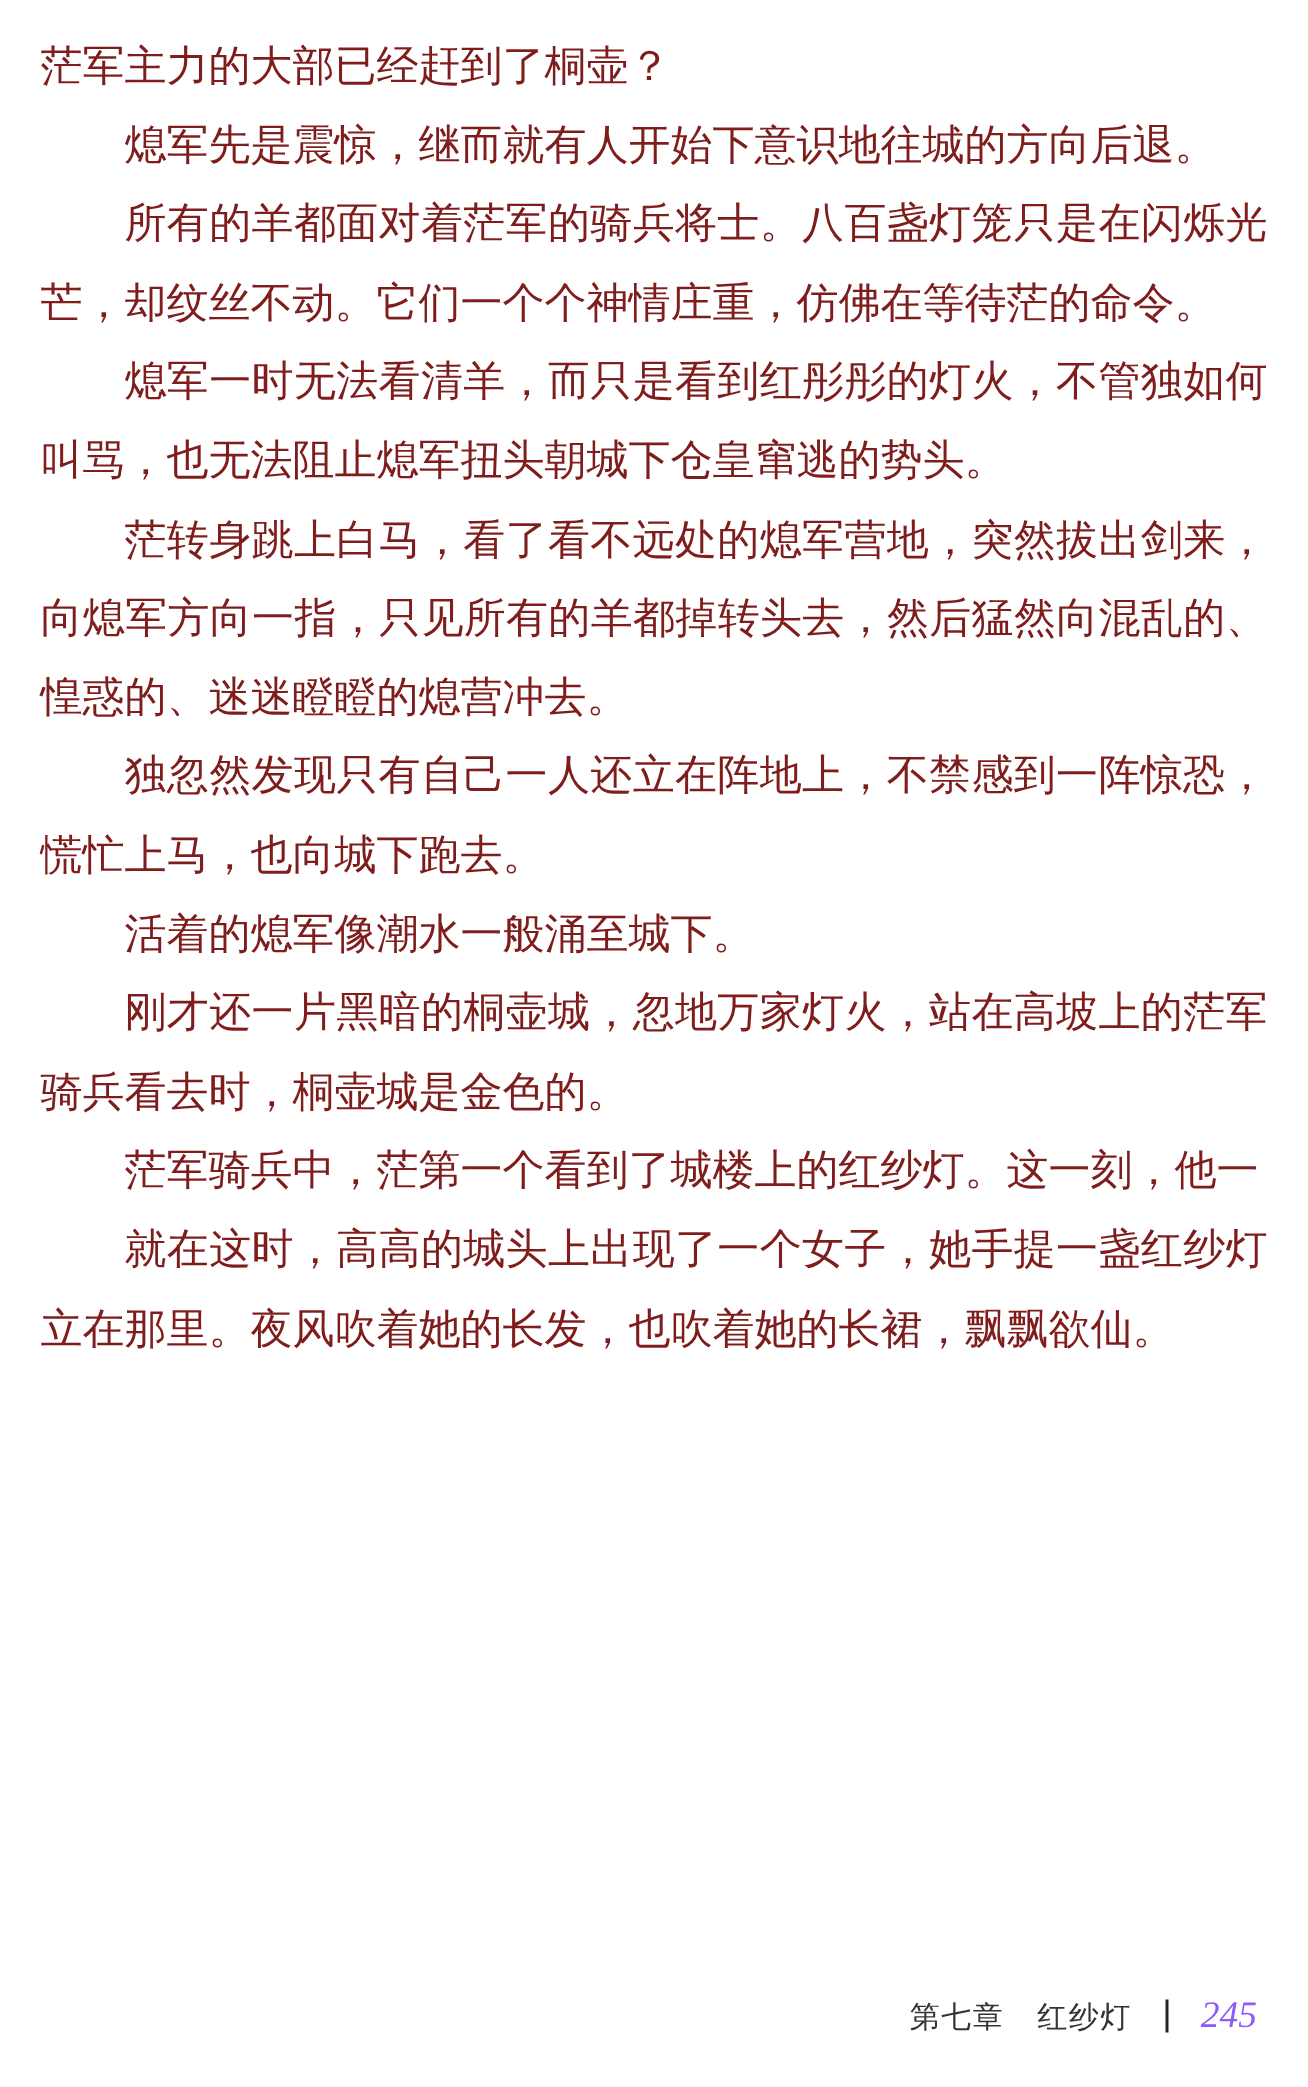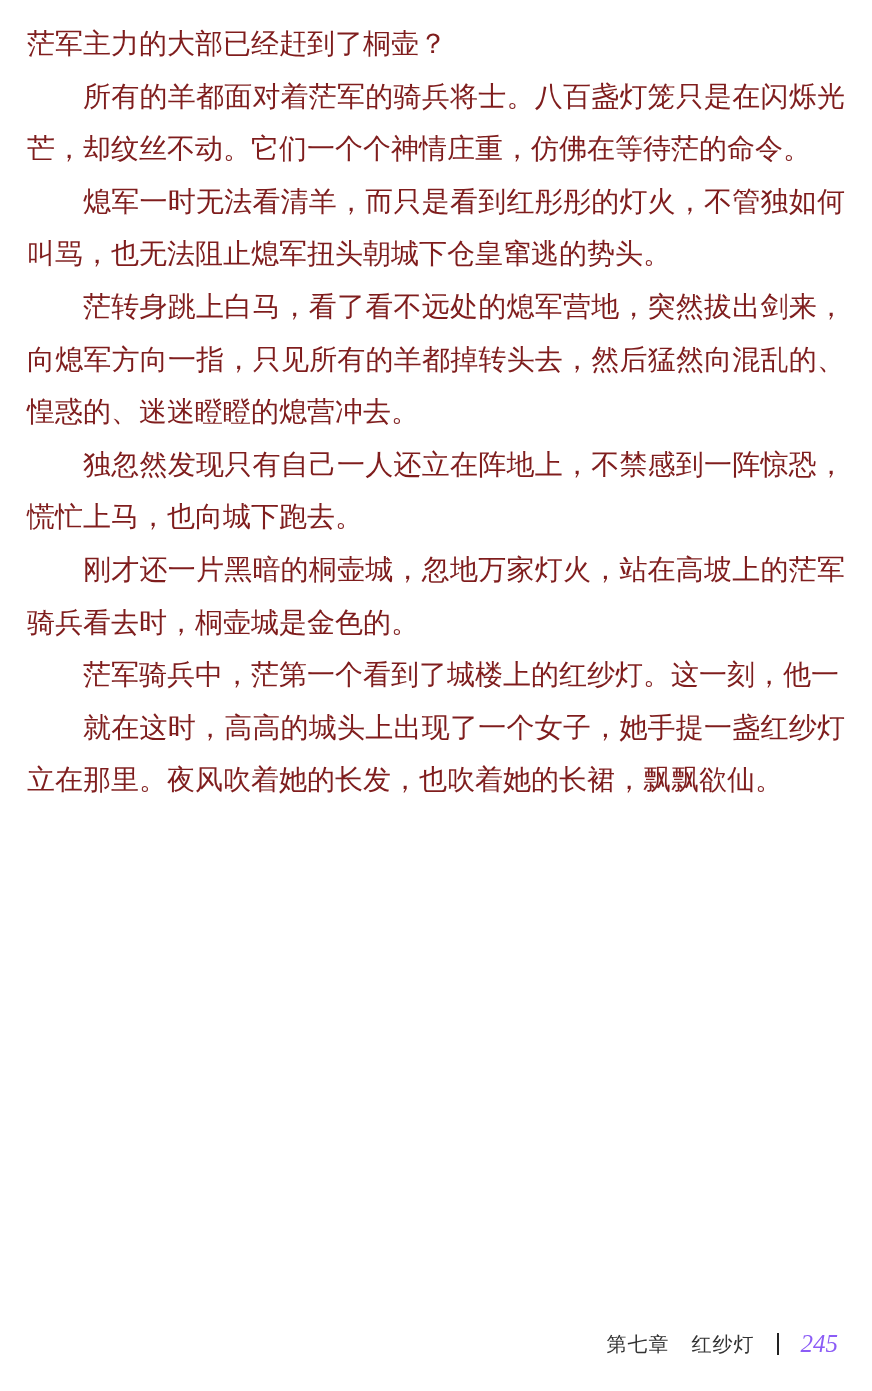--- a/index.html
+++ b/index.html
@@ -21,24 +21,26 @@
   .chapter { font-size: 20px; letter-spacing: 1px; }
   .title { font-size: 20px; margin-left: 22px; letter-spacing: 1px; text-align: center; }
   .sep { width: 2px; height: 22px; background: #222; margin: 0 22px 0 22px; }
   .pagenum { font-family: "Liberation Serif", "DejaVu Serif", serif; font-style: italic; font-size: 25px; color: #8b5cf6; }
 </style>
 </head>
 <body>
 
 <div class="page">
   <p class="para cont">茫军主力的大部已经赶到了桐壶？</p>
+  <p class="para">熄军先是震惊，继而就有人开始下意识地往城的方向后退。</p>
   <p class="para">所有的羊都面对着茫军的骑兵将士。八百盏灯笼只是在闪烁光芒，却纹丝不动。它们一个个神情庄重，仿佛在等待茫的命令。</p>
   <p class="para">熄军一时无法看清羊，而只是看到红彤彤的灯火，不管独如何叫骂，也无法阻止熄军扭头朝城下仓皇窜逃的势头。</p>
   <p class="para">茫转身跳上白马，看了看不远处的熄军营地，突然拔出剑来，向熄军方向一指，只见所有的羊都掉转头去，然后猛然向混乱的、惶惑的、迷迷瞪瞪的熄营冲去。</p>
   <p class="para">独忽然发现只有自己一人还立在阵地上，不禁感到一阵惊恐，慌忙上马，也向城下跑去。</p>
+  <p class="para">活着的熄军像潮水一般涌至城下。</p>
   <p class="para">刚才还一片黑暗的桐壶城，忽地万家灯火，站在高坡上的茫军骑兵看去时，桐壶城是金色的。</p>
   <p class="para">茫军骑兵中，茫第一个看到了城楼上的红纱灯。这一刻，他一</p>
   <p class="para">就在这时，高高的城头上出现了一个女子，她手提一盏红纱灯立在那里。夜风吹着她的长发，也吹着她的长裙，飘飘欲仙。</p>
 </div>
 
 <div class="footer">
   <span class="chapter">第七章</span>
   <span class="title">红纱灯</span>
   <span class="sep"></span>
   <span class="pagenum">245</span>

